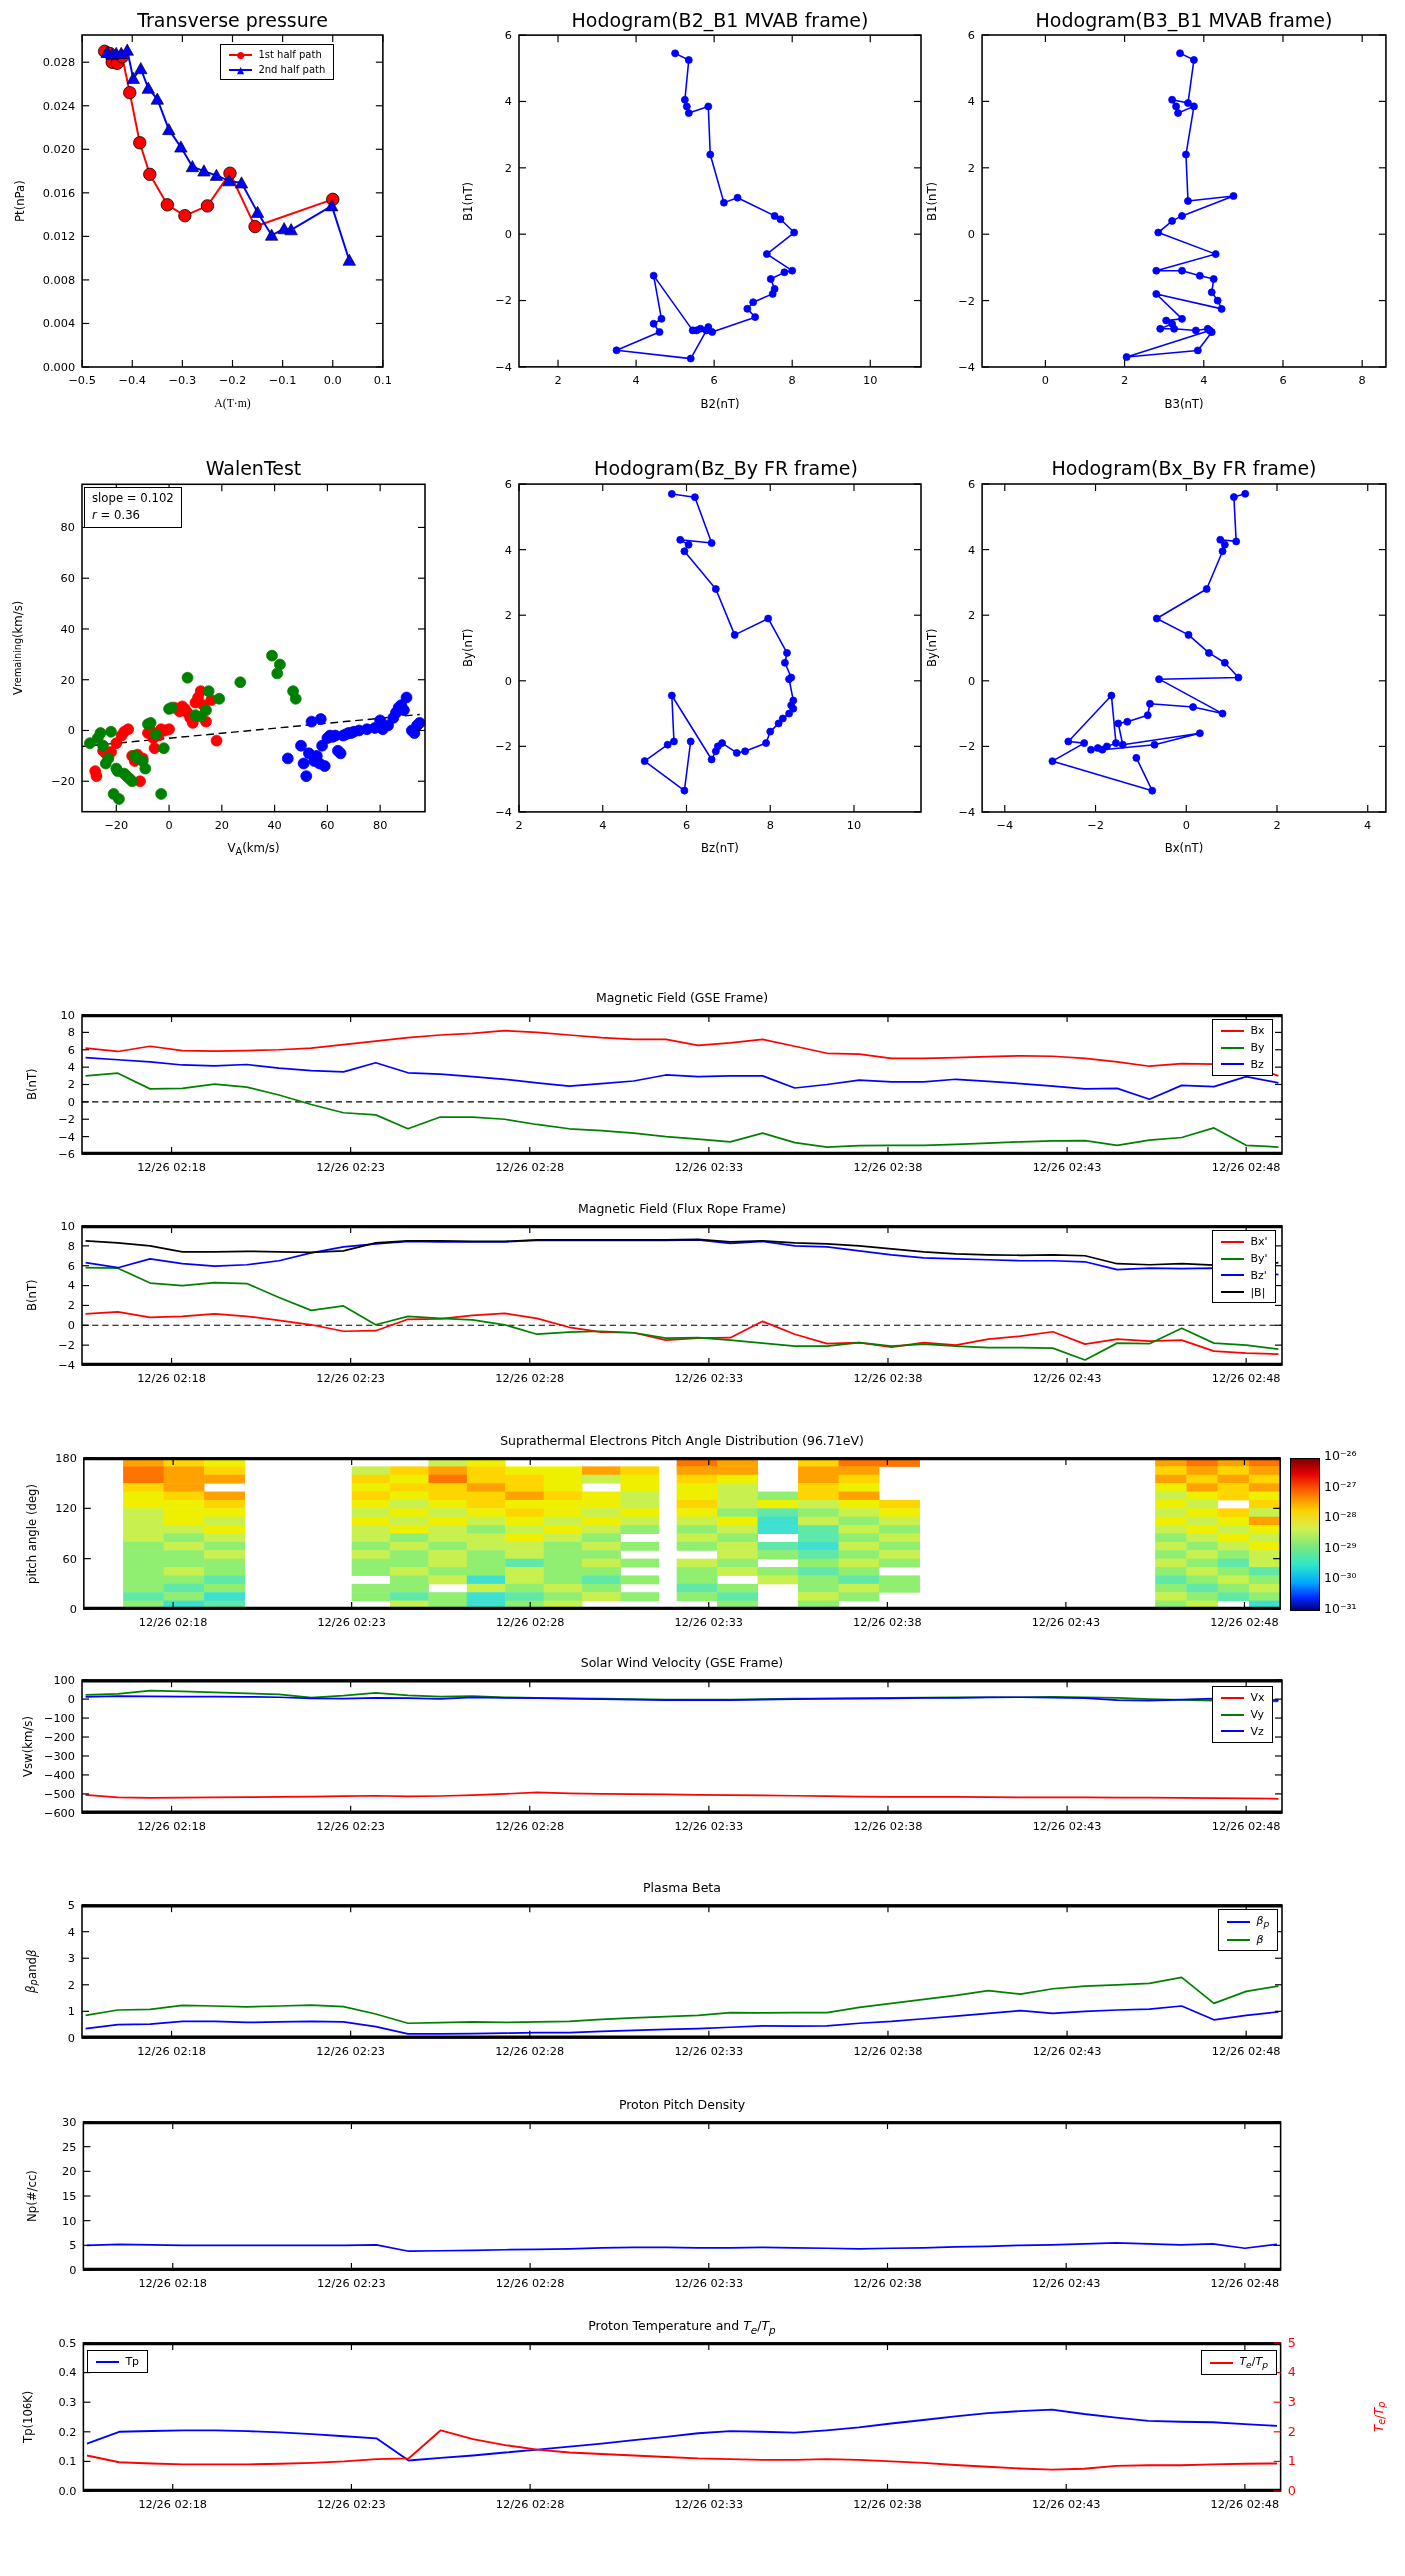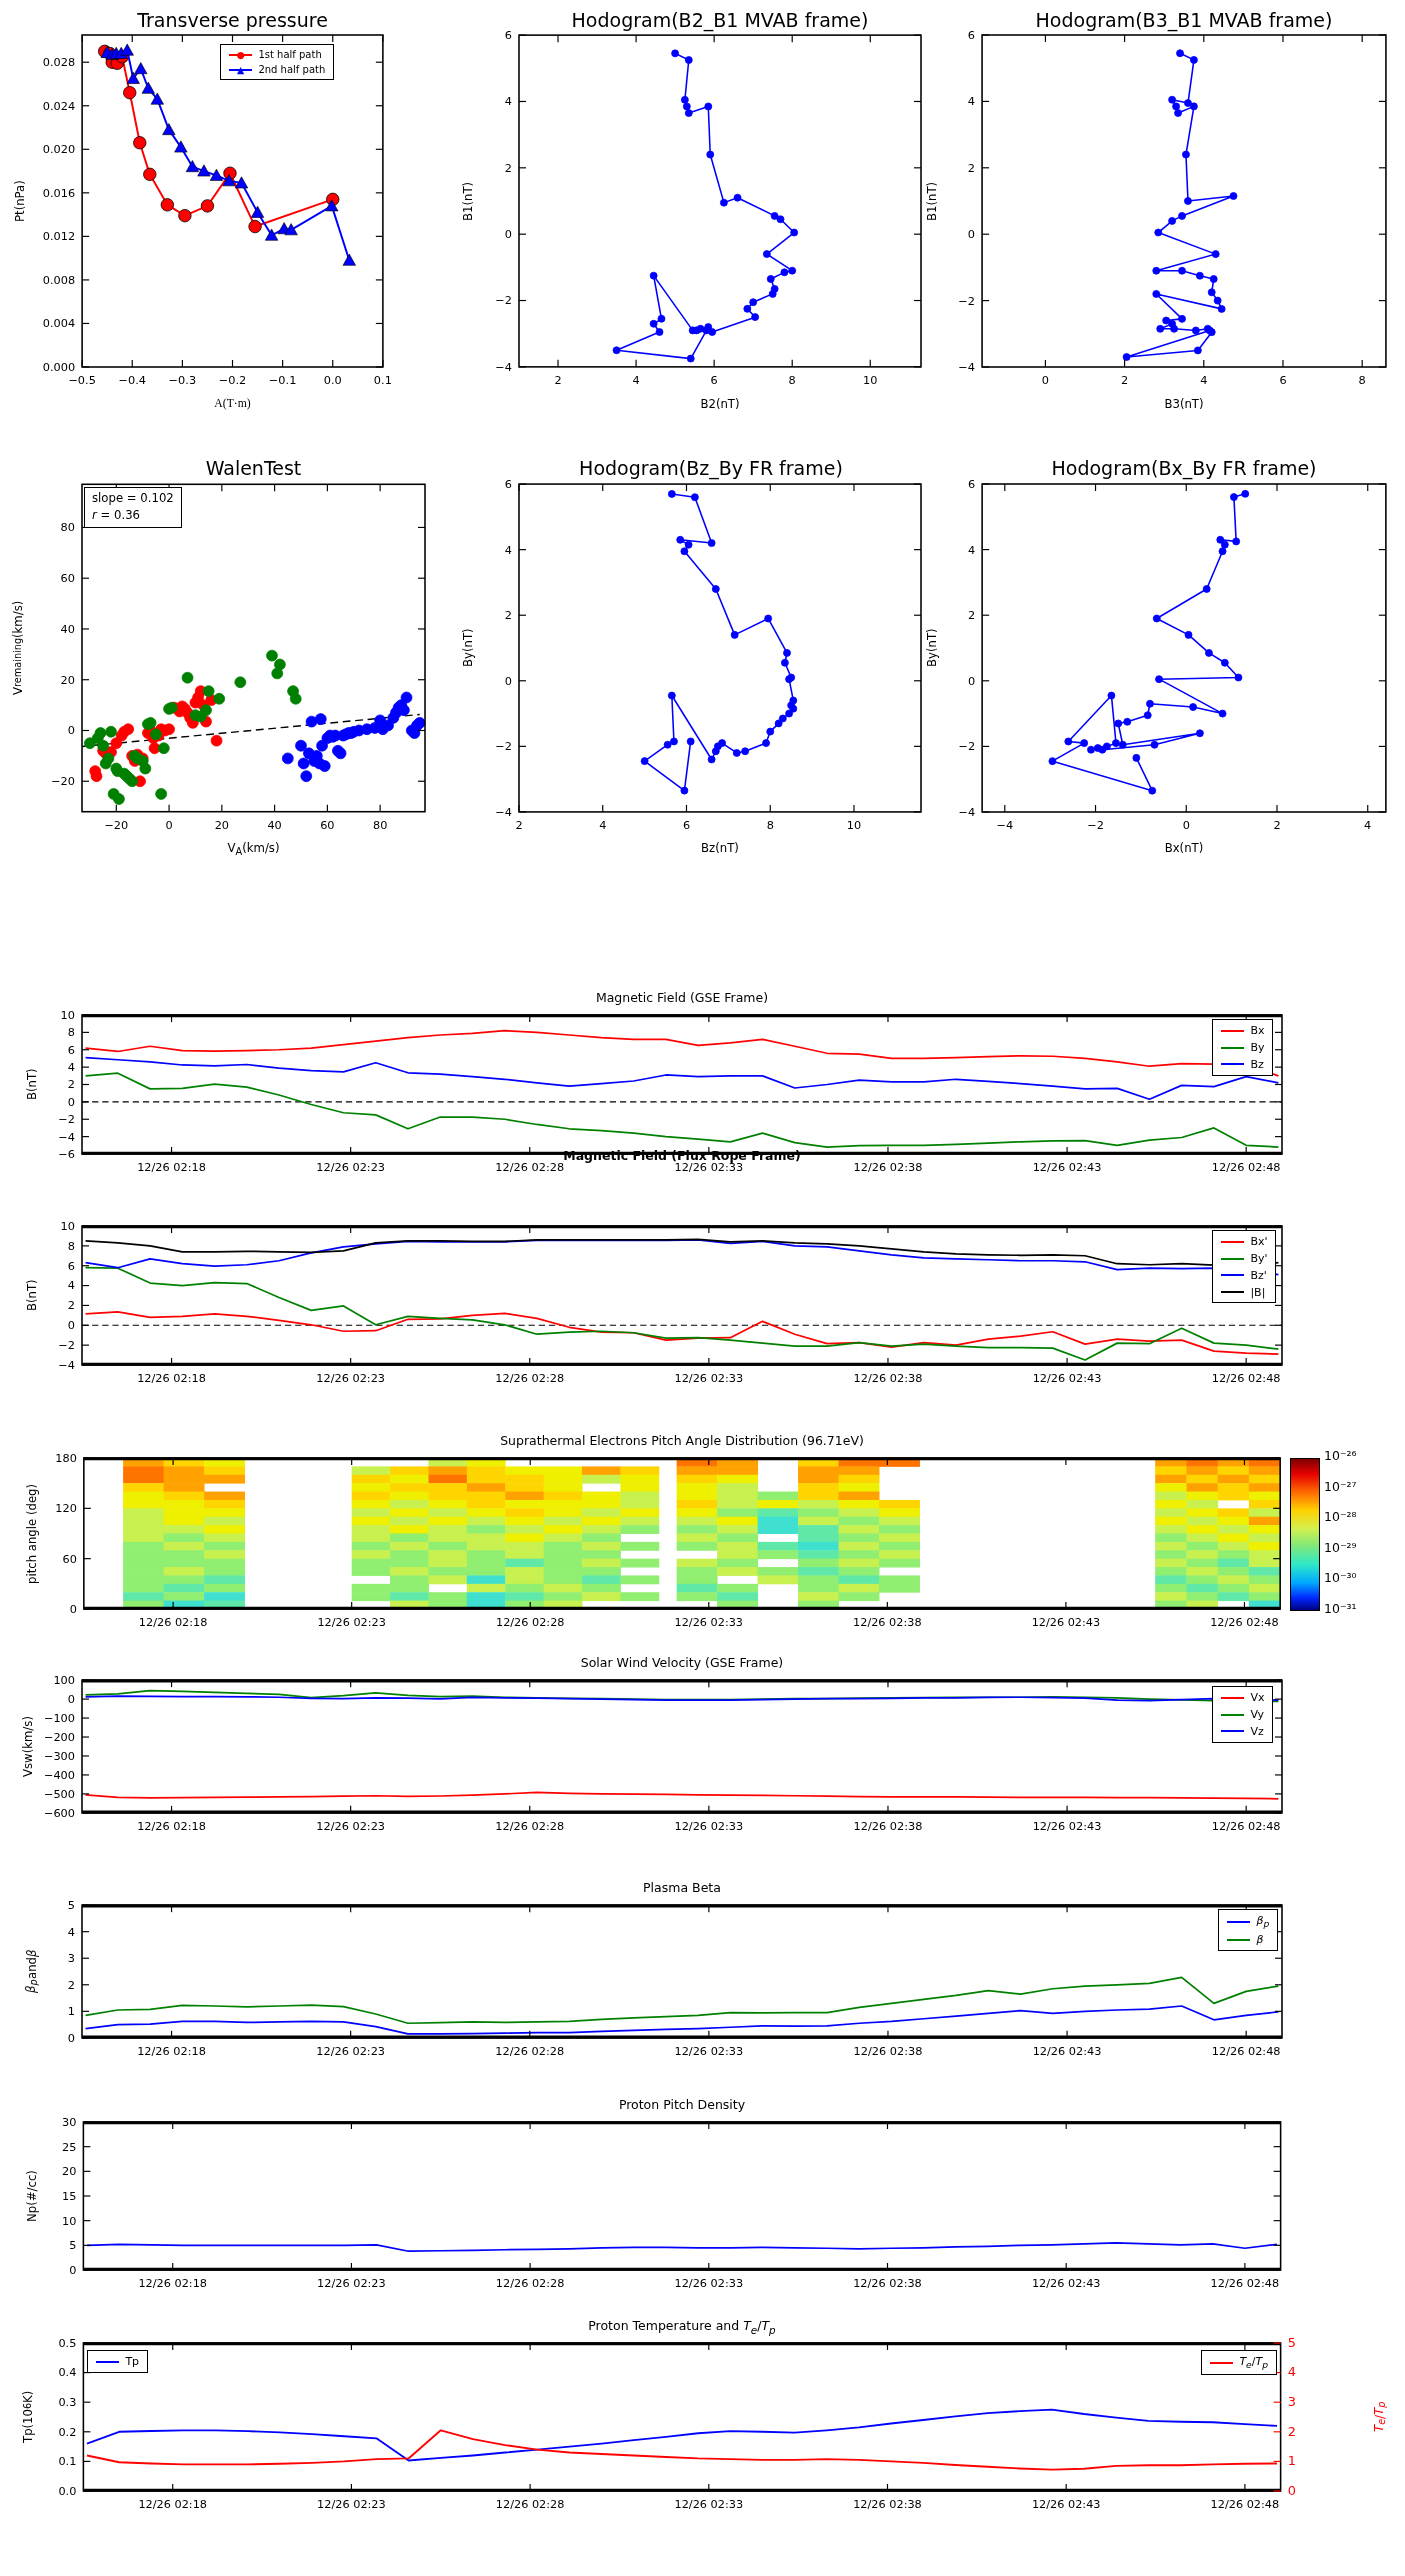--- a/index.html
+++ b/index.html
@@ -436,21 +436,21 @@
       <line x1="0" y1="55.3488372093023" x2="9" y2="55.3488372093023" stroke="#000" stroke-width="1.5"></line>
       <line x1="440" y1="55.3488372093023" x2="431" y2="55.3488372093023" stroke="#000" stroke-width="1.5"></line>
       <text x="-9" y="60.3488372093023" text-anchor="end" font-size="14.5" fill="#000">80</text>
     </svg></div>
 <div class="axlab" style="left:82px;top:841px;width:343px;">V<sub>A</sub>(km/s)</div>
 <div class="anno" style="left:84px;top:487px;">
   <div>slope = 0.102</div>
   <div><i>r</i> = 0.36</div>
 </div>
 
-<div class="ptitle" style="left:510px;top:457px;width:402px;">Hodogram(Bz_By FR frame)</div>
+<div class="ptitle" style="left:525px;top:457px;width:402px;">Hodogram(Bz_By FR frame)</div>
 <div class="ylab" style="left:459px;top:484px;height:328px;width:17px;">By(nT)</div>
 <div class="chart" style="left:519px;top:484px;width:402px;height:328px;"><svg width="402" height="328" viewBox="0 0 515 420">
       <polyline points="195.8,12.6 225.3,16.8 246.8,75.6 206.5,71.4 217.3,77.7 211.9,86.1 252.1,134.4 276.3,193.2 319.2,172.2 343.3,216.3 340.7,228.9 348.7,247.8 346.0,249.9 351.4,277.2 348.7,283.5 351.4,287.7 346.0,294.0 338.0,300.3 332.6,306.6 321.9,317.1 316.5,331.8 289.7,342.3 279.0,344.4 260.2,331.8 254.8,336.0 252.1,342.3 246.8,352.8 195.8,270.9 198.5,329.7 190.4,333.9 160.9,354.9 211.9,392.7 219.9,329.7" fill="none" stroke="#0000ff" stroke-width="2" stroke-linejoin="round"></polyline>
       <circle cx="195.80729166666669" cy="12.600000000000023" r="4.5" fill="#0000ff" stroke="#0000ff" stroke-width="1"></circle>
       <circle cx="225.31250000000003" cy="16.80000000000001" r="4.5" fill="#0000ff" stroke="#0000ff" stroke-width="1"></circle>
       <circle cx="246.77083333333331" cy="75.60000000000002" r="4.5" fill="#0000ff" stroke="#0000ff" stroke-width="1"></circle>
       <circle cx="206.53645833333331" cy="71.39999999999998" r="4.5" fill="#0000ff" stroke="#0000ff" stroke-width="1"></circle>
       <circle cx="217.265625" cy="77.69999999999999" r="4.5" fill="#0000ff" stroke="#0000ff" stroke-width="1"></circle>
       <circle cx="211.90104166666669" cy="86.09999999999997" r="4.5" fill="#0000ff" stroke="#0000ff" stroke-width="1"></circle>
       <circle cx="252.13541666666669" cy="134.40000000000003" r="4.5" fill="#0000ff" stroke="#0000ff" stroke-width="1"></circle>
@@ -664,21 +664,21 @@
       <span class="lglab">By</span>
     </div>
     <div class="lgrow">
       <span class="lgsamp">
         <span class="lgbar" style="background:#0000ff"></span>
       </span>
       <span class="lglab">Bz</span>
     </div>
   </div>
 
-<div class="ptitle small" style="left:82px;top:1148px;width:1200px;font-weight:bold;">Magnetic Field (Flux Rope Frame)</div>
+<div class="ptitle small" style="left:82px;top:1201px;width:1200px;">Magnetic Field (Flux Rope Frame)</div>
 <div class="ylab" style="left:23.4px;top:1226px;height:139px;width:17px;">B(nT)</div>
 <div class="chart" style="left:82px;top:1226px;width:1200px;height:139px;"><svg width="1200" height="139" viewBox="0 0 1537 178">
       <line x1="0" x2="1537" y1="127.14285714285714" y2="127.14285714285714" stroke="#000" stroke-dasharray="8 5" stroke-width="1.4"></line>
       <polyline points="4.6,112.5 45.9,110.0 87.2,117.0 128.5,115.7 169.8,112.5 211.1,115.7 252.3,120.8 293.6,126.5 334.9,134.8 376.2,134.1 417.5,119.5 458.8,118.9 500.1,114.4 541.4,111.9 582.7,118.2 624.0,129.7 665.3,136.0 706.6,136.7 747.9,146.2 789.1,143.7 830.4,143.0 871.7,122.1 913.0,138.6 954.3,150.7 995.6,149.4 1036.9,155.1 1078.2,149.4 1119.5,152.6 1160.8,144.9 1202.1,141.1 1243.4,135.4 1284.7,151.3 1325.9,144.9 1367.2,147.5 1408.5,146.2 1449.8,160.2 1491.1,162.7 1532.4,164.0" fill="none" stroke="#ff0000" stroke-width="2.2" stroke-linejoin="round"></polyline>
       <polyline points="4.6,53.4 45.9,54.0 87.2,73.1 128.5,76.3 169.8,72.5 211.1,73.7 252.3,91.5 293.6,108.1 334.9,102.4 376.2,126.5 417.5,115.7 458.8,118.2 500.1,120.2 541.4,126.5 582.7,138.6 624.0,136.0 665.3,134.8 706.6,136.7 747.9,143.7 789.1,143.0 830.4,146.2 871.7,150.0 913.0,153.8 954.3,153.8 995.6,149.4 1036.9,153.8 1078.2,151.3 1119.5,153.8 1160.8,155.8 1202.1,155.8 1243.4,156.4 1284.7,171.6 1325.9,150.0 1367.2,150.7 1408.5,131.0 1449.8,150.0 1491.1,152.6 1532.4,157.7" fill="none" stroke="#008000" stroke-width="2.2" stroke-linejoin="round"></polyline>
       <polyline points="4.6,47.0 45.9,53.4 87.2,42.0 128.5,48.3 169.8,51.5 211.1,49.6 252.3,44.5 293.6,34.3 334.9,26.7 376.2,22.9 417.5,19.7 458.8,20.3 500.1,20.3 541.4,20.3 582.7,18.4 624.0,18.4 665.3,18.4 706.6,18.4 747.9,18.4 789.1,17.8 830.4,22.3 871.7,19.7 913.0,25.4 954.3,26.7 995.6,31.8 1036.9,36.9 1078.2,40.7 1119.5,42.0 1160.8,43.2 1202.1,44.5 1243.4,44.5 1284.7,45.8 1325.9,55.9 1367.2,54.0 1408.5,54.7 1449.8,54.0 1491.1,55.9 1532.4,62.3" fill="none" stroke="#0000ff" stroke-width="2.2" stroke-linejoin="round"></polyline>
       <polyline points="4.6,19.1 45.9,21.6 87.2,25.4 128.5,33.1 169.8,33.1 211.1,32.4 252.3,33.1 293.6,33.7 334.9,31.8 376.2,21.6 417.5,19.1 458.8,19.1 500.1,19.7 541.4,19.7 582.7,17.8 624.0,17.8 665.3,17.8 706.6,17.8 747.9,17.8 789.1,17.2 830.4,20.3 871.7,19.1 913.0,21.6 954.3,22.9 995.6,25.4 1036.9,29.2 1078.2,33.1 1119.5,35.6 1160.8,36.9 1202.1,37.5 1243.4,36.9 1284.7,38.1 1325.9,48.3 1367.2,49.6 1408.5,48.3 1449.8,50.2 1491.1,51.5 1532.4,47.0" fill="none" stroke="#000000" stroke-width="2.2" stroke-linejoin="round"></polyline>
       <rect x="0" y="0" width="1537" height="178" fill="none" stroke="#000" stroke-width="2"></rect>
       <line x1="0" x2="1537" y1="1" y2="1" stroke="#000" stroke-width="4"></line>
       <line x1="0" x2="1537" y1="177" y2="177" stroke="#000" stroke-width="4"></line>

